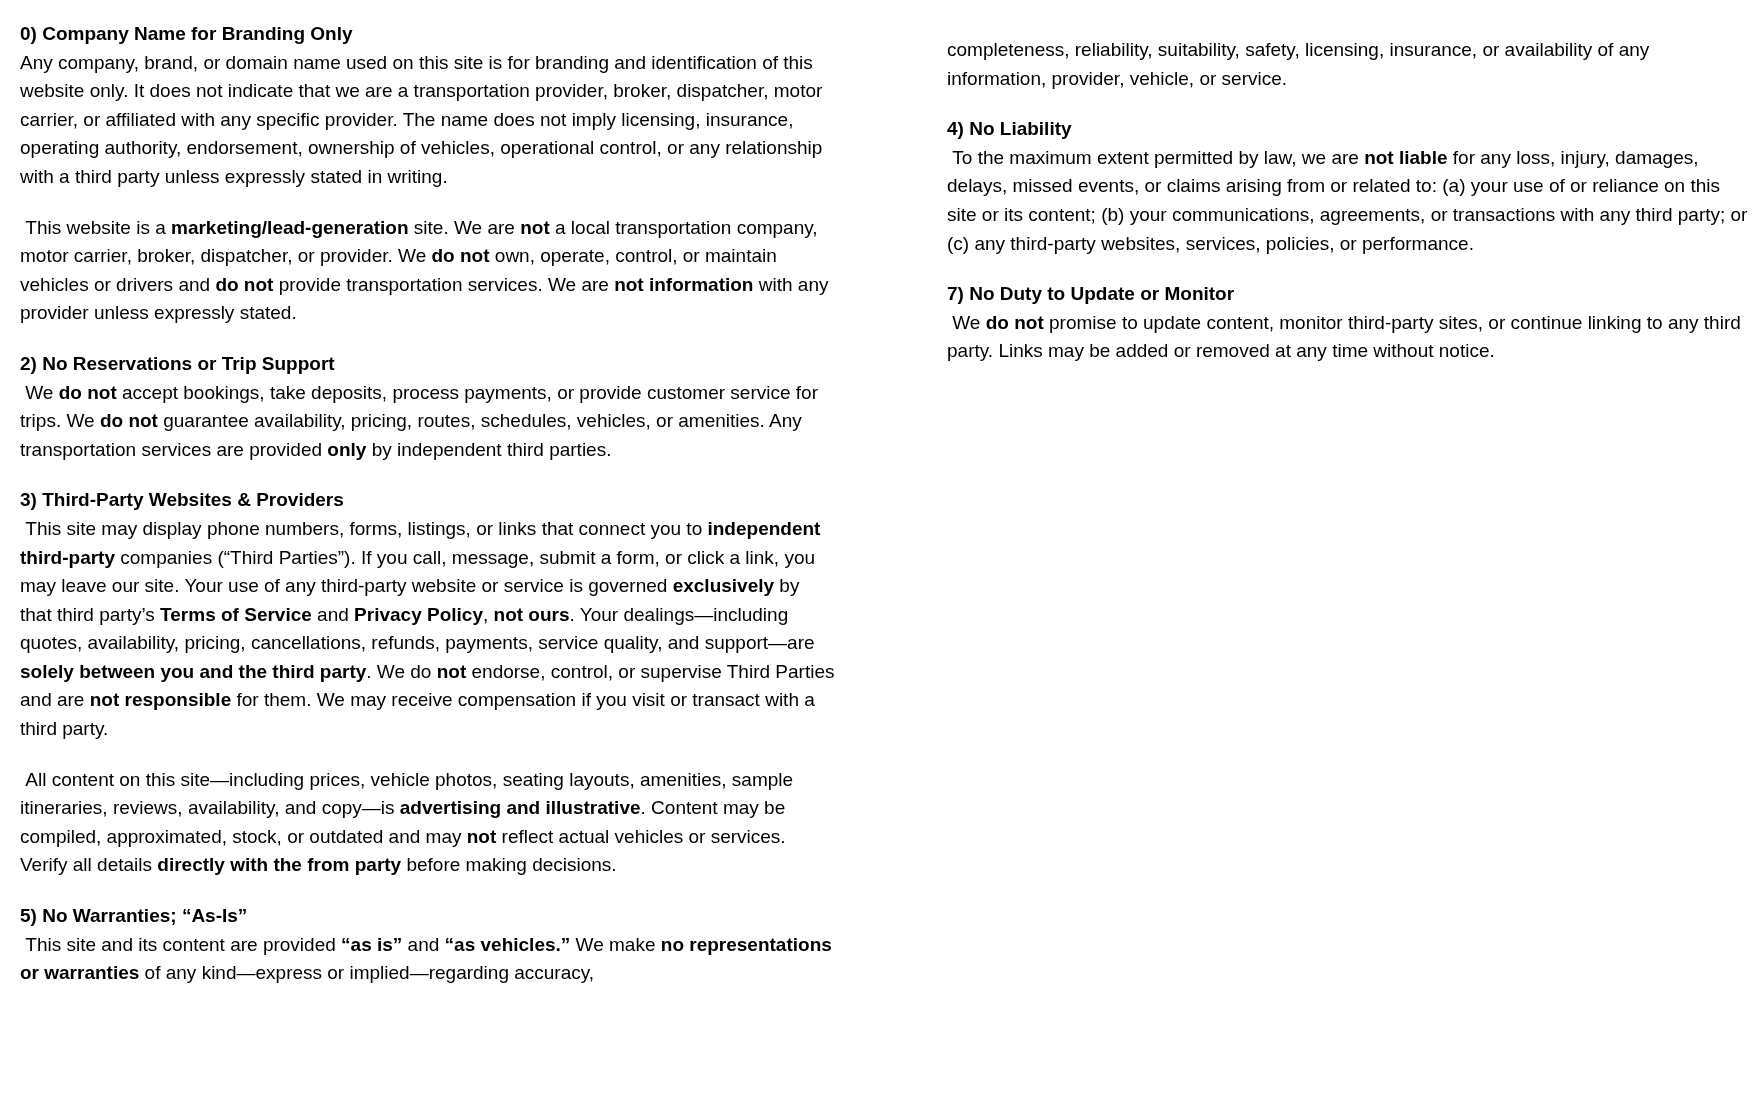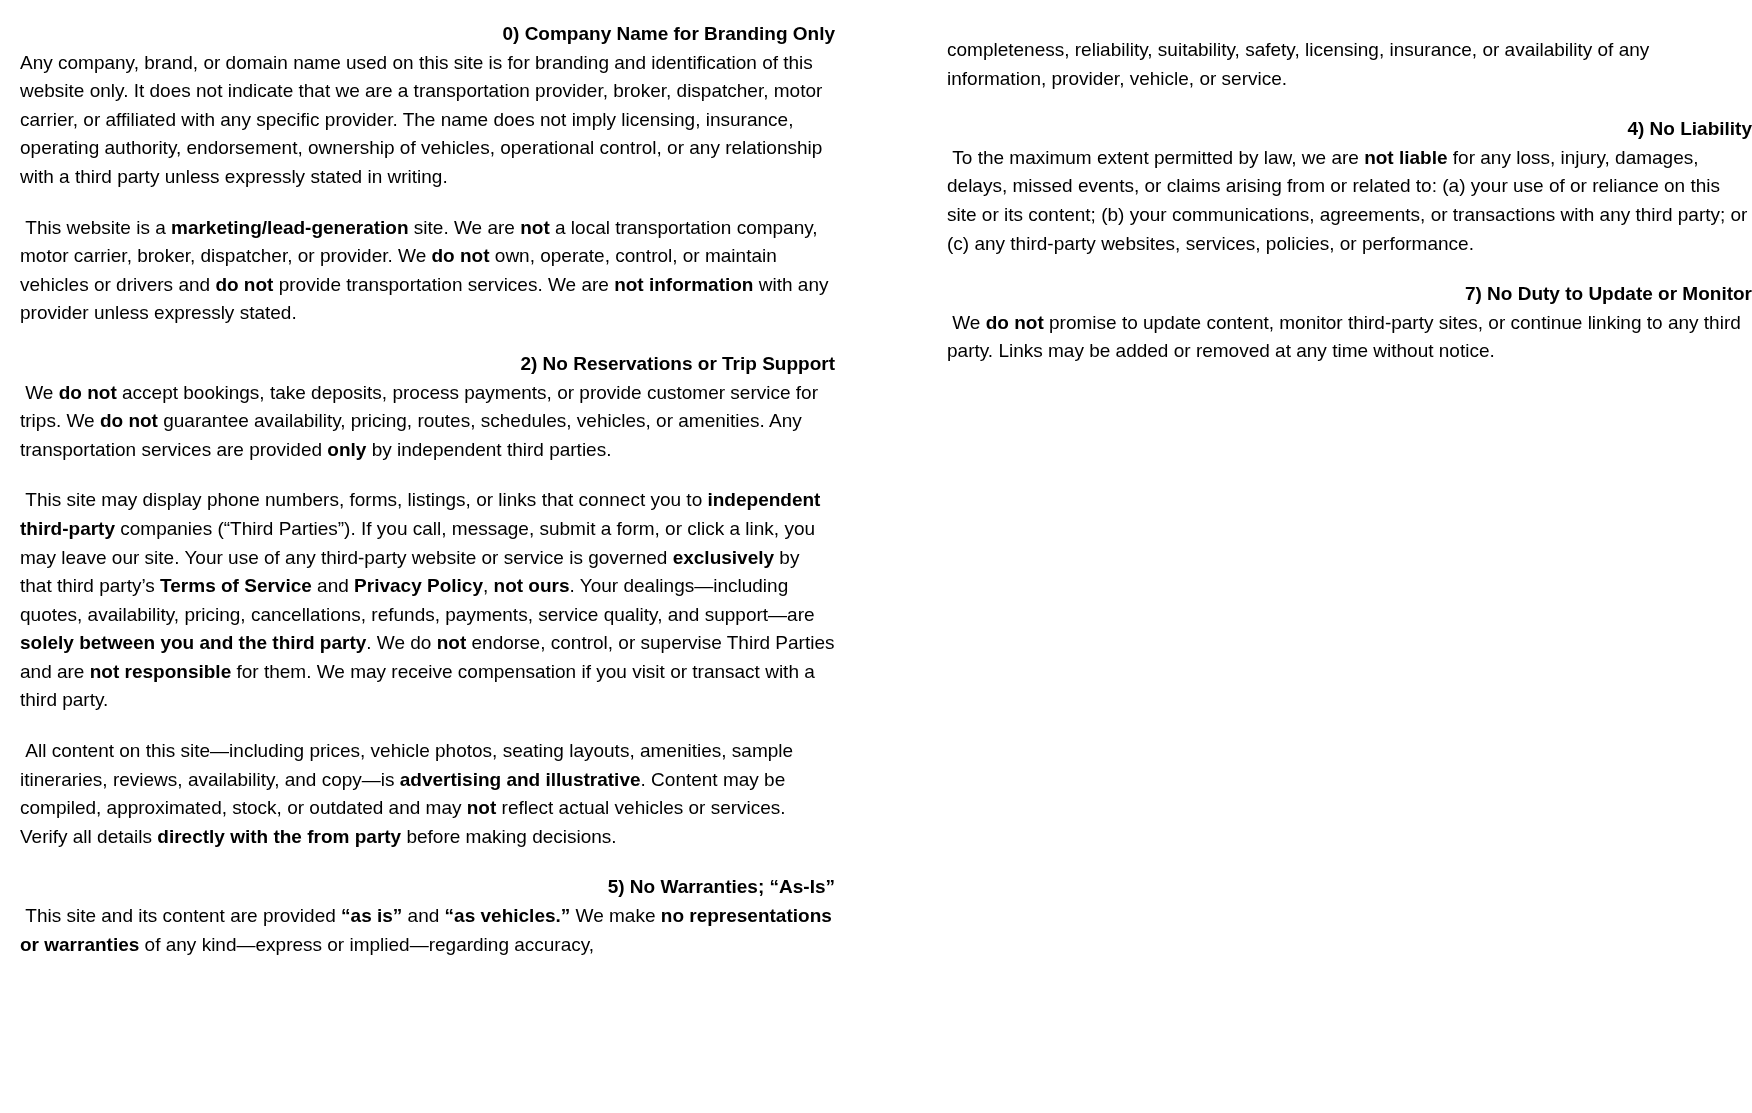--- a/index.html
+++ b/index.html
@@ -29,21 +29,20 @@
     padding-top: 16px;
   }
   .section {
     margin-bottom: 22px;
   }
   .section h2 {
     margin: 0;
     font-size: 19px;
     line-height: 28.6px;
     font-weight: 700;
-    text-align: right;
   }
   .section p {
     margin: 0;
     font-size: 19px;
     line-height: 28.6px;
     font-weight: 400;
     white-space: pre-wrap;
   }
   .section p b {
     font-weight: 700;
@@ -59,20 +58,21 @@
         <p>Any company, brand, or domain name used on this site is for branding and identification of this website only. It does not indicate that we are a transportation provider, broker, dispatcher, motor carrier, or affiliated with any specific provider. The name does not imply licensing, insurance, operating authority, endorsement, ownership of vehicles, operational control, or any relationship with a third party unless expressly stated in writing.</p>
       </div>
       <div class="section">
         <p> This website is a <b>marketing/lead-generation</b> site. We are <b>not</b> a local transportation company, motor carrier, broker, dispatcher, or provider. We <b>do not</b> own, operate, control, or maintain vehicles or drivers and <b>do not</b> provide transportation services. We are <b>not information</b> with any provider unless expressly stated.</p>
       </div>
       <div class="section">
         <h2>2) No Reservations or Trip Support</h2>
         <p> We <b>do not</b> accept bookings, take deposits, process payments, or provide customer service for trips. We <b>do not</b> guarantee availability, pricing, routes, schedules, vehicles, or amenities. Any transportation services are provided <b>only</b> by independent third parties.</p>
       </div>
       <div class="section">
+        <h2>3) Third-Party Websites &amp; Providers</h2>
         <p> This site may display phone numbers, forms, listings, or links that connect you to <b>independent third-party</b> companies (“Third Parties”). If you call, message, submit a form, or click a link, you may leave our site. Your use of any third-party website or service is governed <b>exclusively</b> by that third party’s <b>Terms of Service</b> and <b>Privacy Policy</b>, <b>not ours</b>. Your dealings—including quotes, availability, pricing, cancellations, refunds, payments, service quality, and support—are <b>solely between you and the third party</b>. We do <b>not</b> endorse, control, or supervise Third Parties and are <b>not responsible</b> for them. We may receive compensation if you visit or transact with a third party.</p>
       </div>
       <div class="section">
         <p> All content on this site—including prices, vehicle photos, seating layouts, amenities, sample itineraries, reviews, availability, and copy—is <b>advertising and illustrative</b>. Content may be compiled, approximated, stock, or outdated and may <b>not</b> reflect actual vehicles or services. Verify all details <b>directly with the from party</b> before making decisions.</p>
       </div>
       <div class="section">
         <h2>5) No Warranties; “As-Is”</h2>
         <p> This site and its content are provided <b>“as is”</b> and <b>“as vehicles.”</b> We make <b>no representations or warranties</b> of any kind—express or implied—regarding accuracy,</p>
       </div>
     </div>

